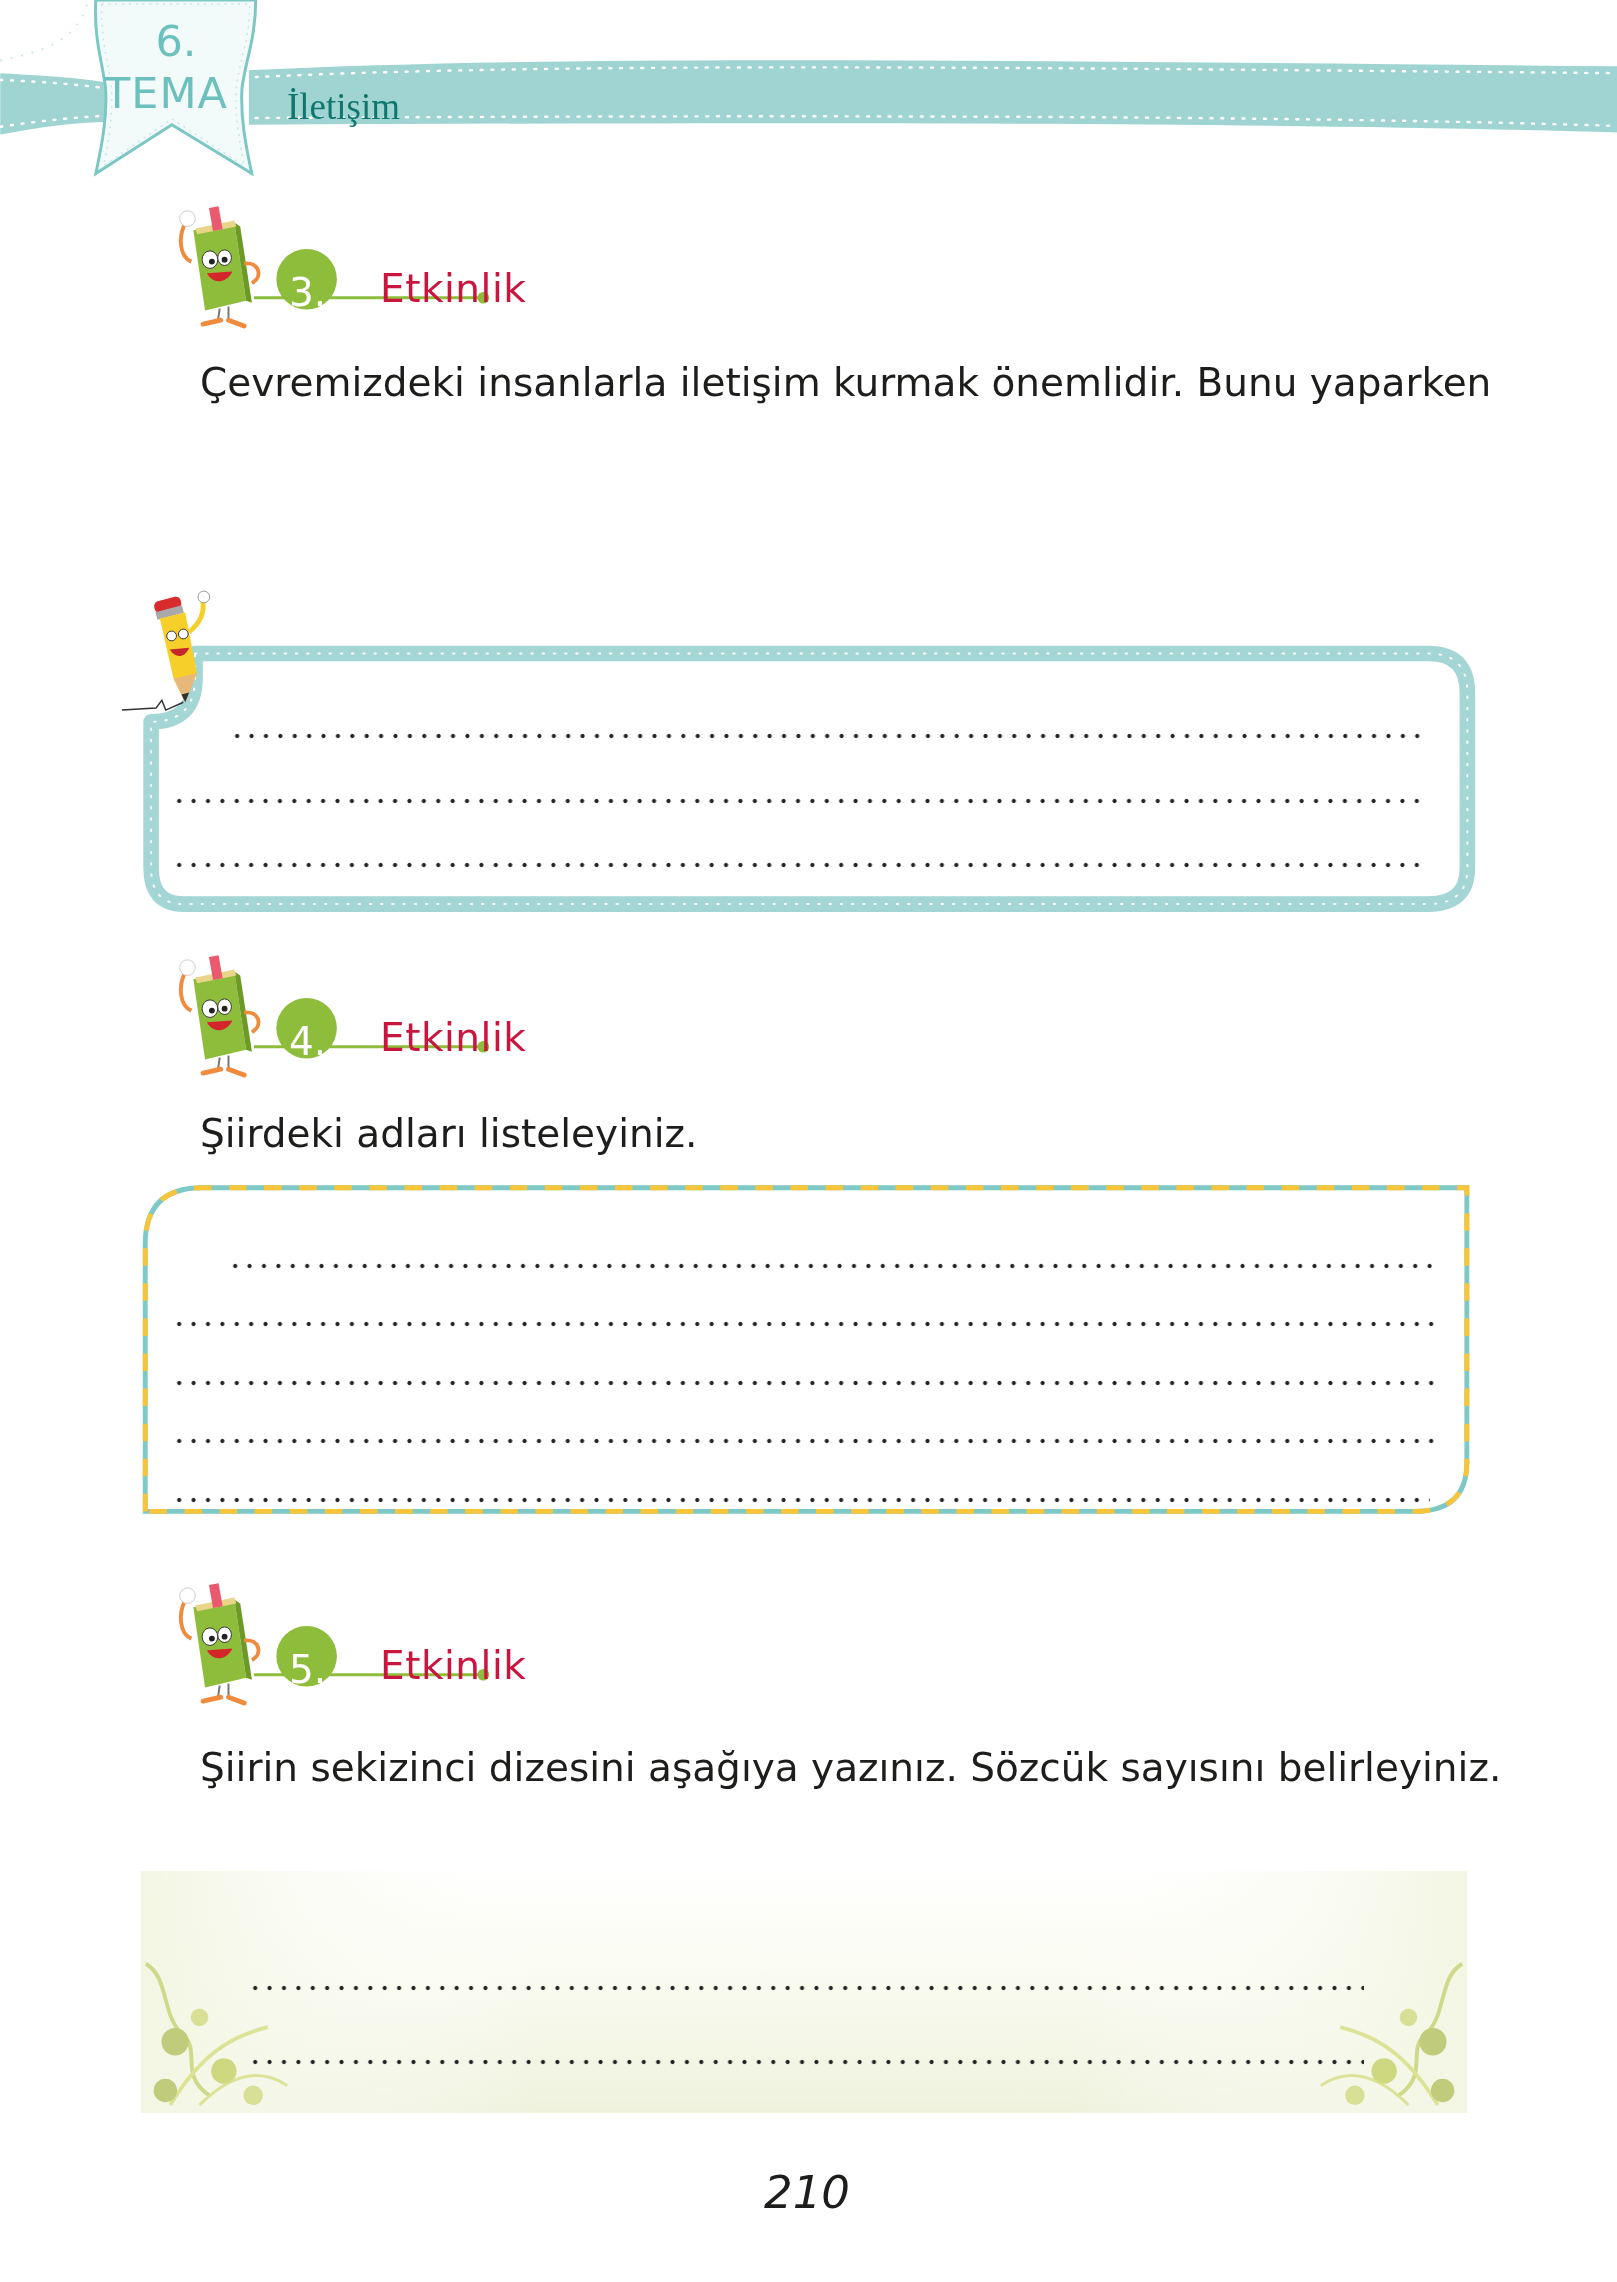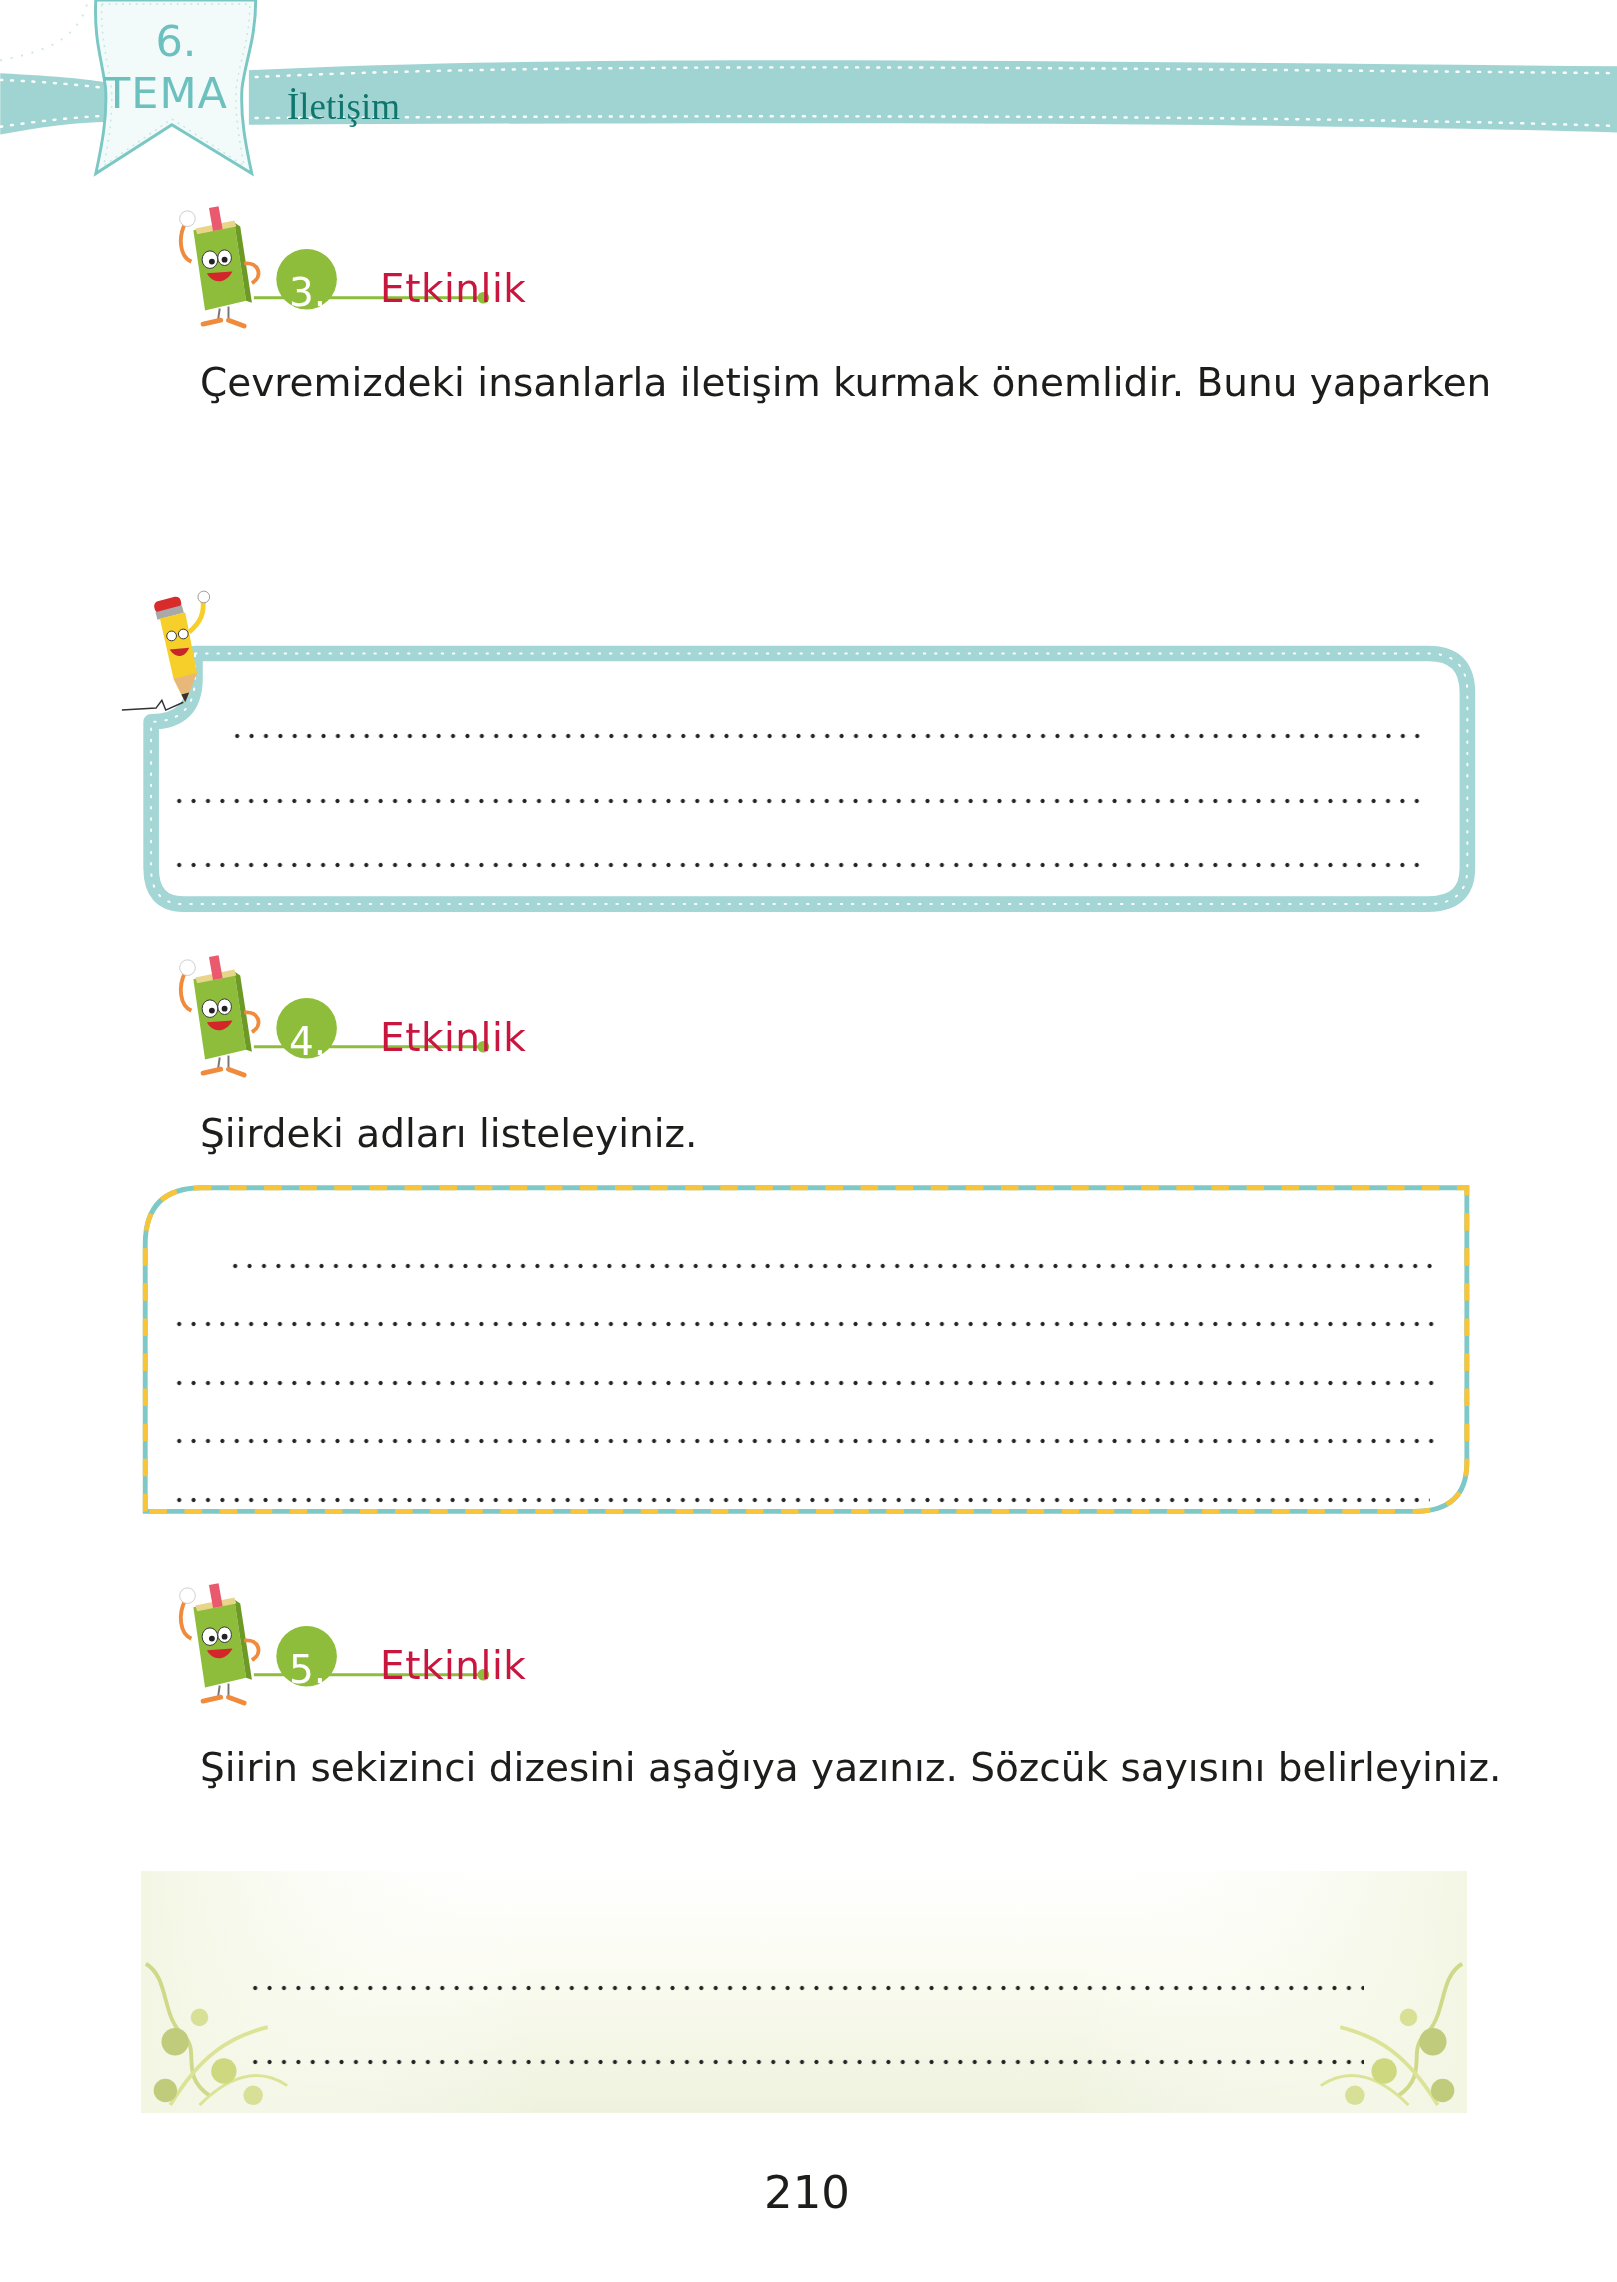--- a/index.html
+++ b/index.html
@@ -26,21 +26,21 @@
   .para .line { display:block; white-space:nowrap; text-align:justify; text-align-last:justify; }
   .para .line.last { text-align-last:left; }
   .para .indent { padding-left:59px; }
   
   .dots { position:absolute; height:5.9px;
           background-image: radial-gradient(circle, #222 1.8px, transparent 2.3px);
           background-size:14.4px 5.9px; background-repeat:repeat-x; }
   
   .box-svg { position:absolute; }
   .page-num { position:absolute; left:0; width:1614px; top:2170px; text-align:center;
-              font-size:45px; color:#1d1d1b; line-height:1; }
+              font-size:45px; color:#1d1d1b; line-height:1;font-style:italic; }
 </style>
 </head>
 <body>
 
 <svg class="ribbon-svg" width="1618" height="195" viewBox="0 0 1659 200">
 
   <path d="M0,75 C60,78 100,82 110,85 L110,125 C80,125 40,130 0,138 Z" fill="#a0d4d3"></path>
 
   <path d="M255,72 C600,55 1100,63 1659,68 L1659,136 C1300,125 800,125 255,128 Z" fill="#a0d4d3"></path>
   <path d="M262,79 C600,63 1100,70 1652,75" fill="none" stroke="#ffffff" stroke-width="2.5" stroke-dasharray="2 9" stroke-linecap="round"></path>

